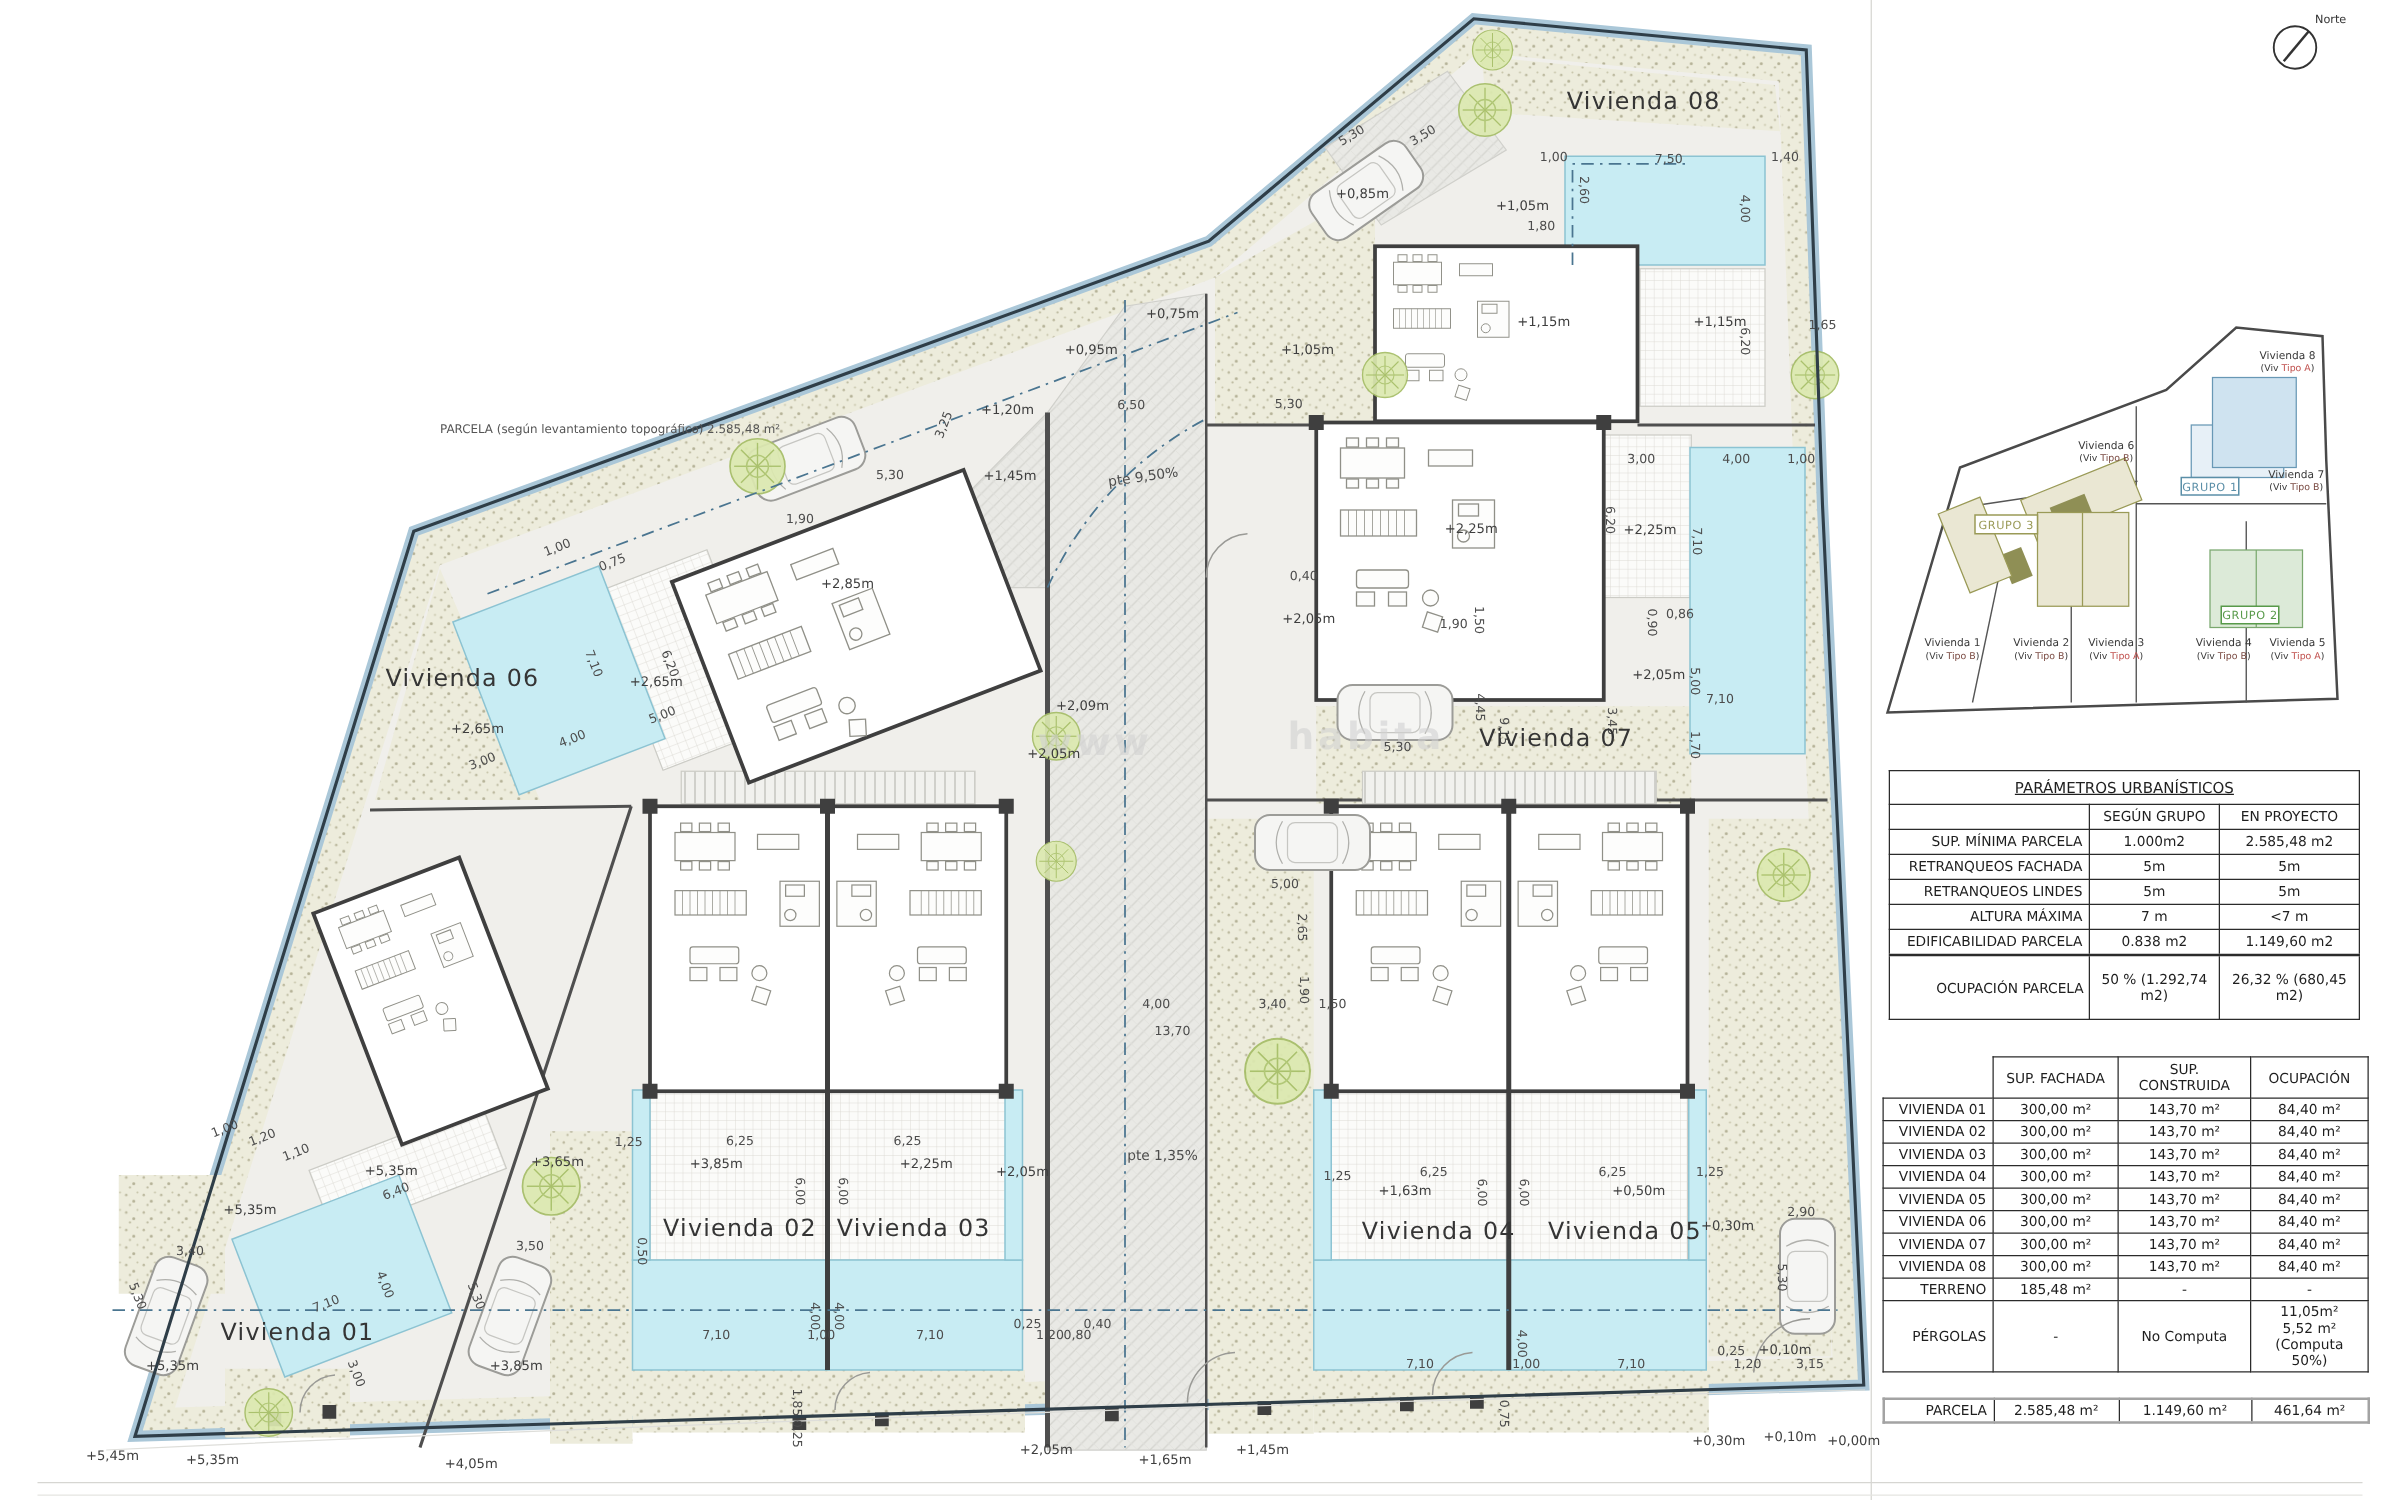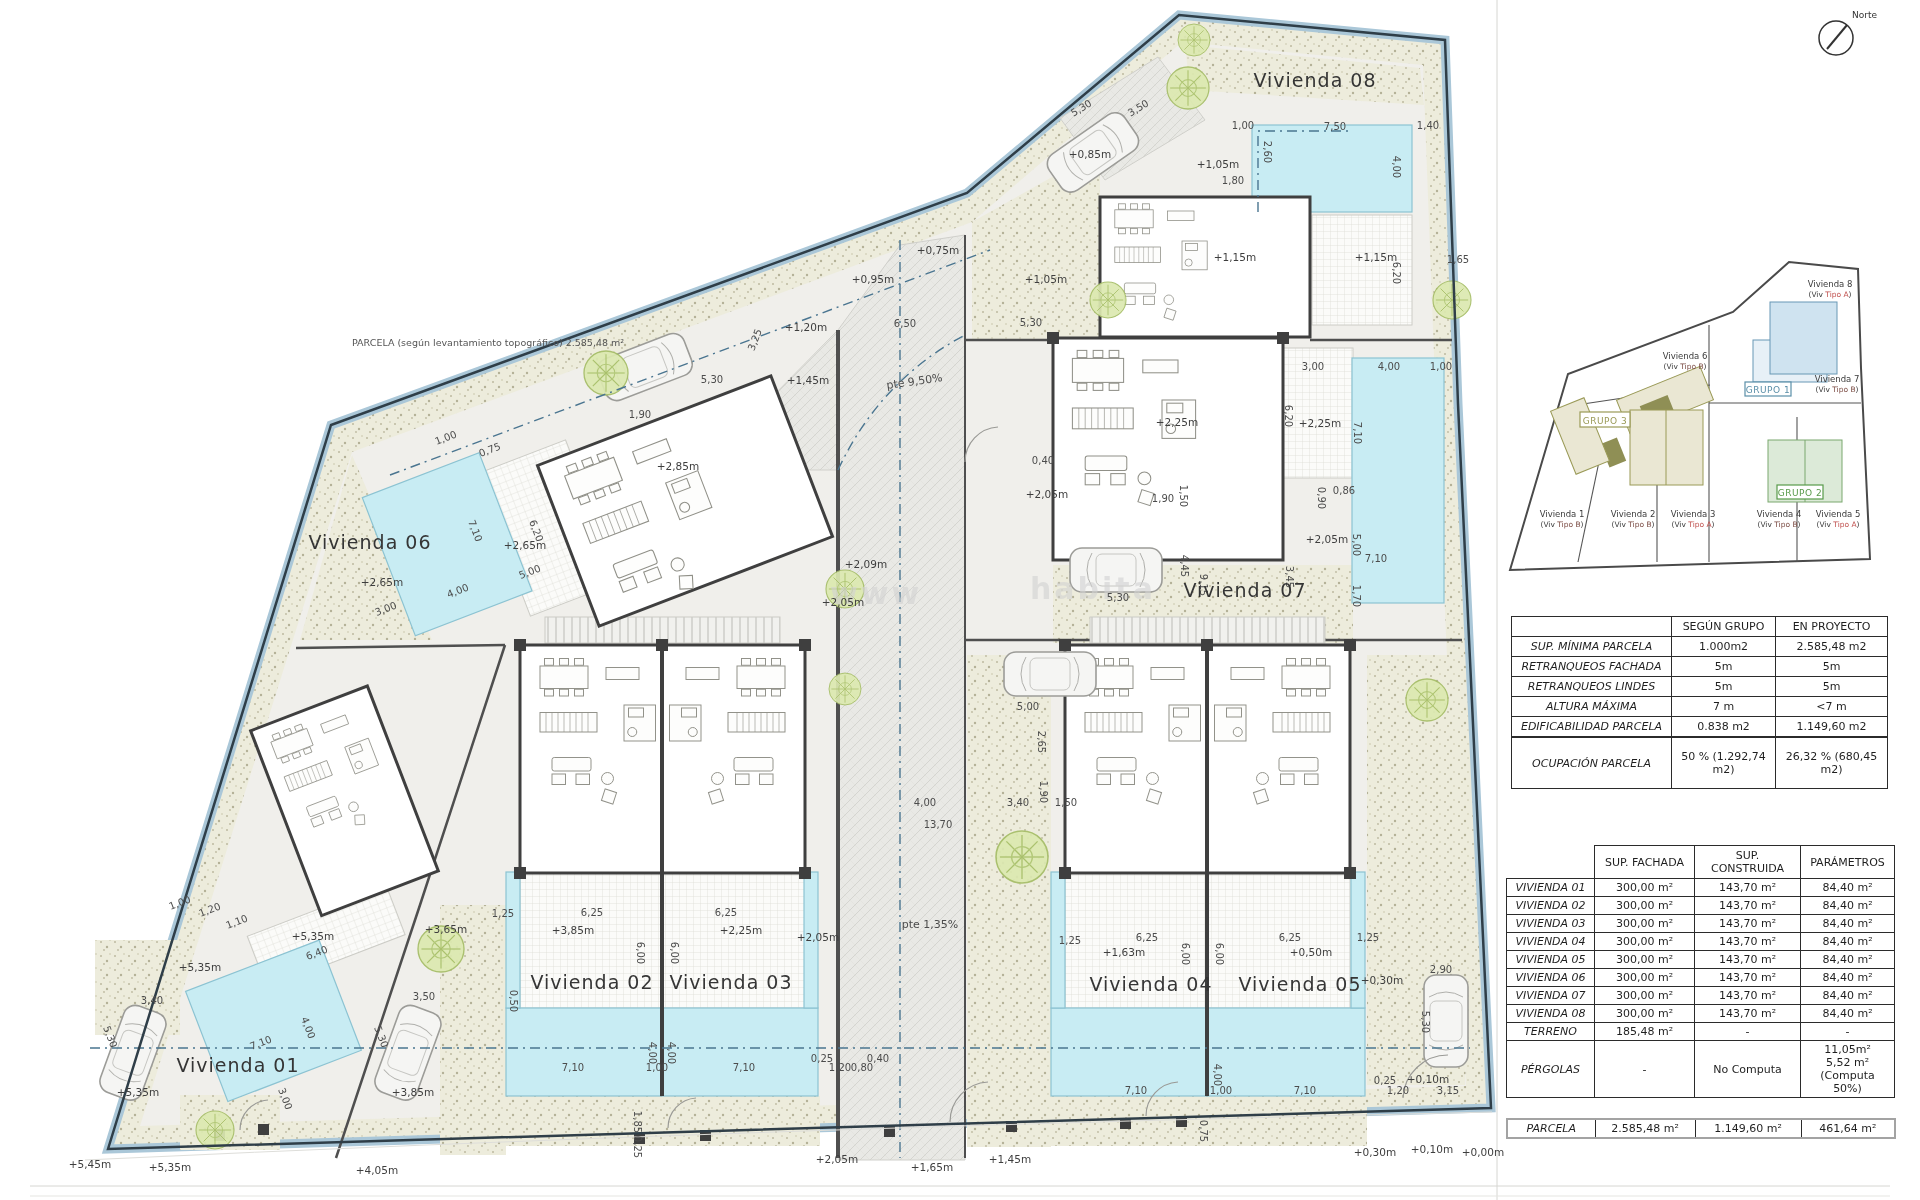--- a/index.html
+++ b/index.html
@@ -20,21 +20,21 @@
   #keyplan .kname{font-size:8.5px;fill:#3a3a3a;}
   #keyplan .ktype{font-size:7.5px;}
   #keyplan .gbox-label{font-size:9px;letter-spacing:.5px;}
   
   .tbl{position:absolute;background:#fff;}
   #params{left:1511px;top:616px;width:376px;}
   #areas{left:1506px;top:845px;width:388px;}
   table{border-collapse:collapse;font-size:11px;color:#1f1f1f;width:100%;table-layout:fixed;}
   th,td{border:1px solid #2b2b2b;padding:3px 5px;text-align:center;font-weight:normal;
         white-space:pre-line;overflow:hidden;}
-  tbody td:first-child{text-align:center;font-style:italic;}
+  tbody td:first-child{text-align:right;}
   th.title{font-size:12px;text-decoration:underline;padding:6px 4px;}
   th.nob{border:none;}
   tbody.foot td{border-top:2px solid #2b2b2b;padding:12px 4px;}
   table.total{border:2px solid #a3a3a3;margin-top:20px;}
   table.total td{padding:5px;}
   #areas td{padding:2px 5px;}
 </style>
 </head>
 <body>
 
@@ -491,20 +491,23 @@
 
 <div class="tbl" id="params">
   <table>
     <colgroup>
           <col style="width:160px">
           <col style="width:104px">
           <col style="width:112px">
         </colgroup>
     <thead>
       <tr>
+            <th class="title" colspan="3">PARÁMETROS URBANÍSTICOS</th>
+          </tr>
+      <tr>
         <th></th>
         <th>SEGÚN GRUPO</th>
         <th>EN PROYECTO</th>
       </tr>
     </thead>
     <tbody>
           <tr>
             <td>SUP. MÍNIMA PARCELA</td>
             <td>1.000m2</td>
             <td>2.585,48 m2</td>
@@ -546,21 +549,21 @@
           <col style="width:88px">
           <col style="width:100px">
           <col style="width:106px">
           <col style="width:94px">
         </colgroup>
     <thead>
       <tr>
         <th class="nob"></th>
         <th>SUP. FACHADA</th>
         <th>SUP. CONSTRUIDA</th>
-        <th>PARÁMETROS</th>
+        <th>OCUPACIÓN</th>
       </tr>
     </thead>
     <tbody>
           <tr>
             <td>VIVIENDA 01</td>
             <td>300,00 m²</td>
             <td>143,70 m²</td>
             <td>84,40 m²</td>
           </tr>
           <tr>

